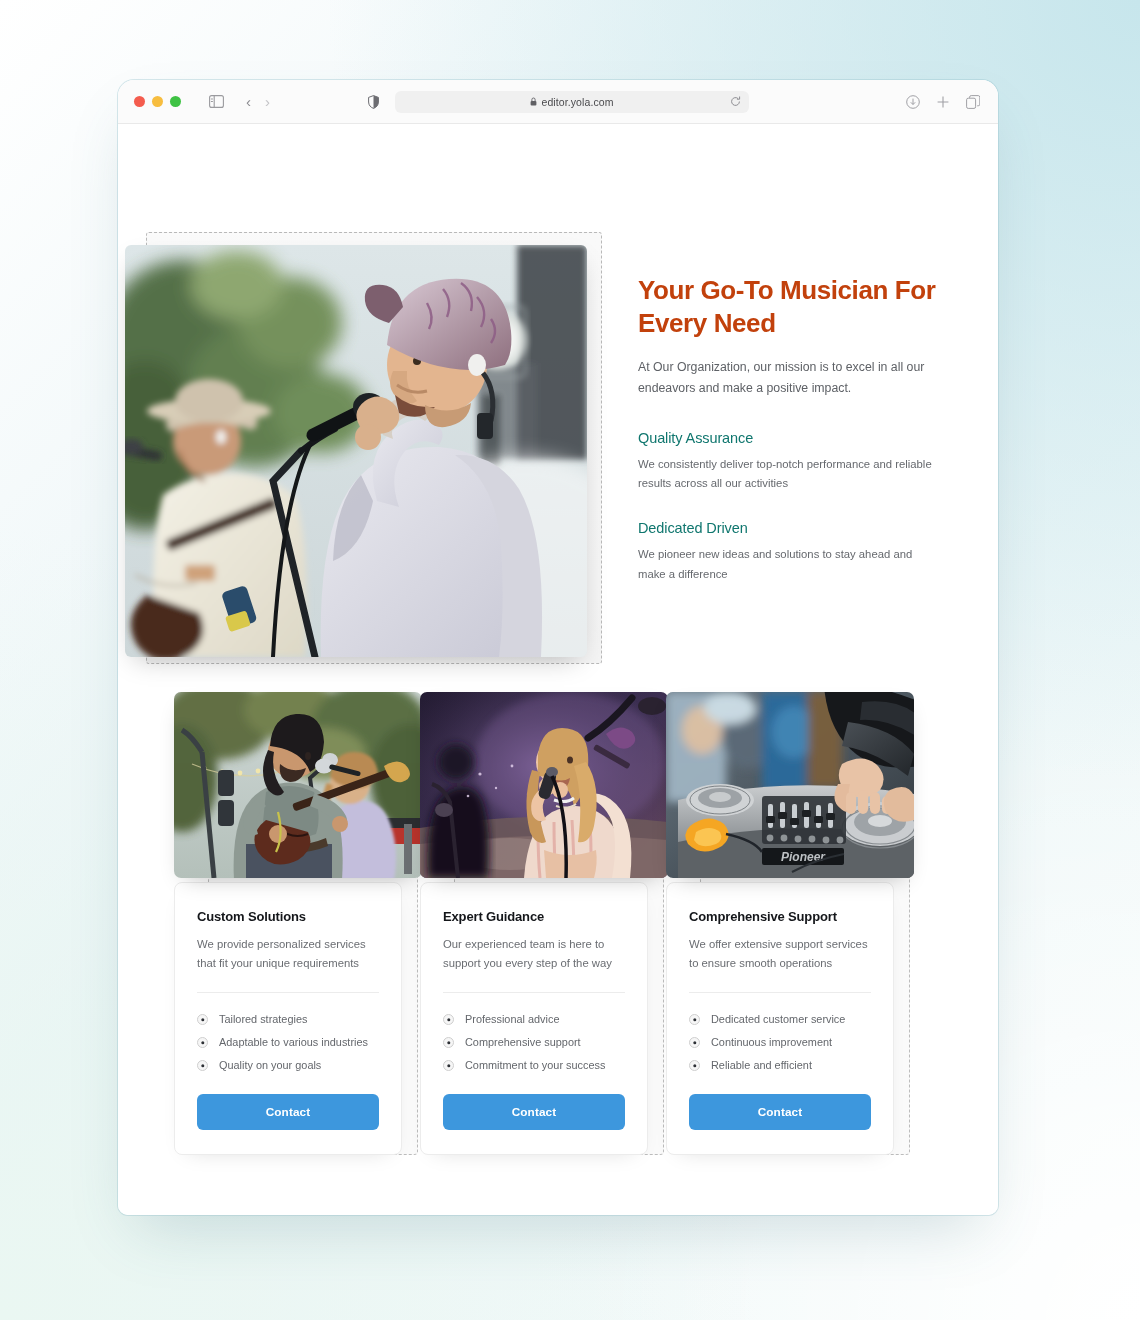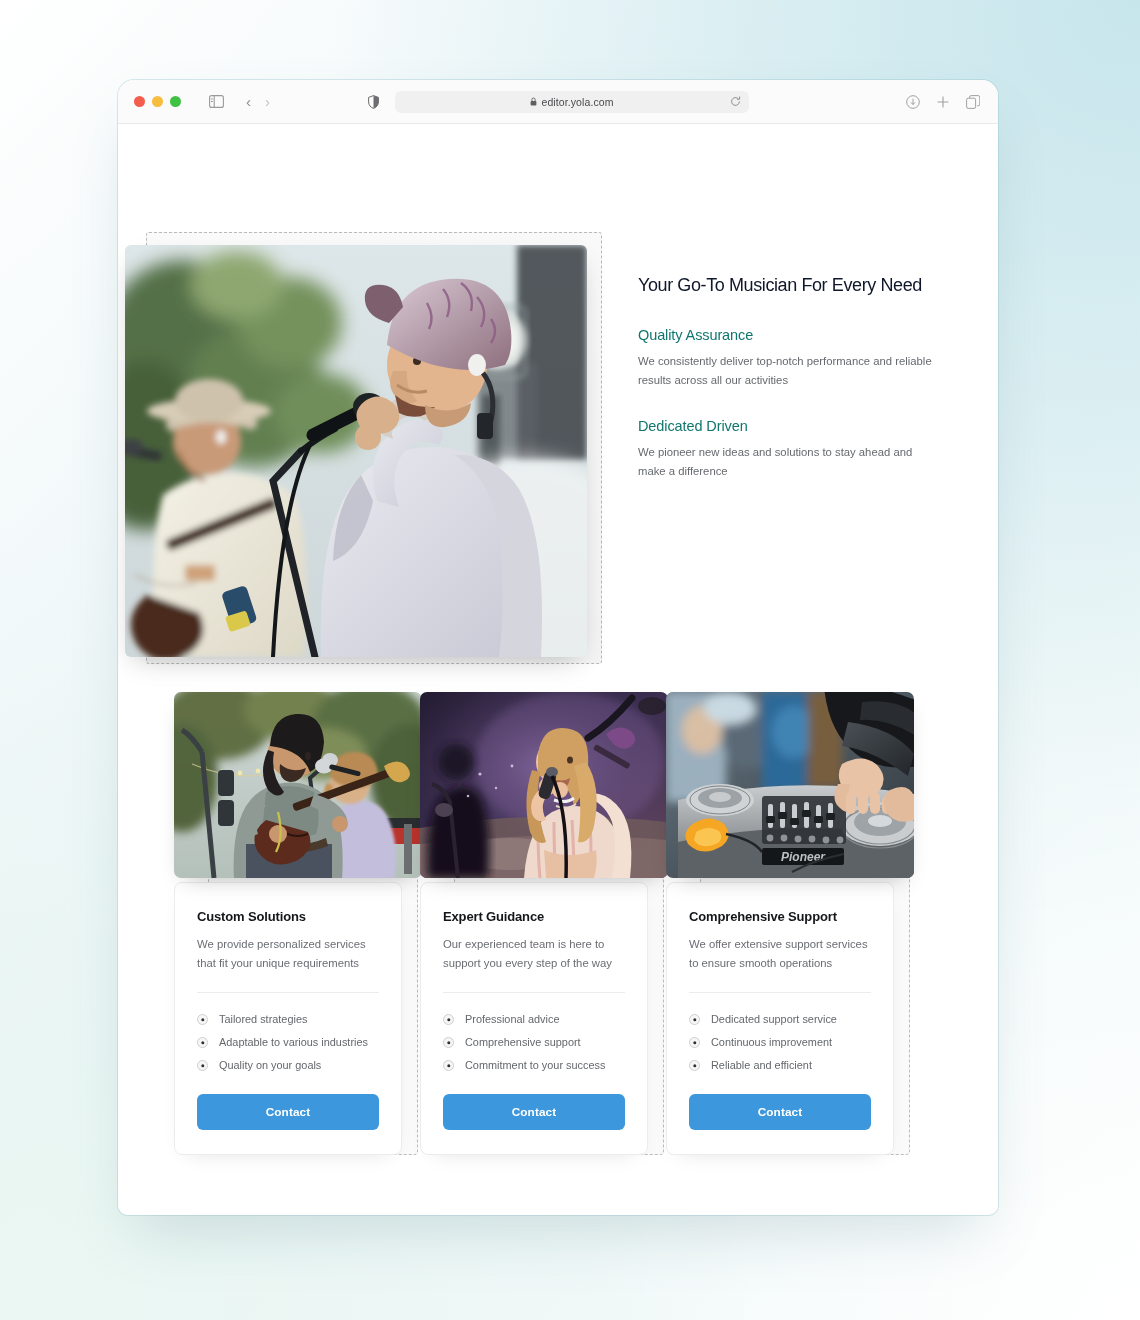--- a/index.html
+++ b/index.html
@@ -126,24 +126,24 @@
   }
   .hero-img svg { display: block; width: 100%; height: 100%; }
 
   .hero-text {
     position: absolute;
     left: 520px;
     top: 150px;
     width: 300px;
   }
   .hero-title {
-    font-size: 18px;
-    font-weight: 400;
+    font-size: 26px;
+    font-weight: 700;
     line-height: 1.28;
-    color: #0f172a;
+    color: #c2410c;
     letter-spacing: -.4px;
   }
   .hero-sub {
     margin-top: 16px;
     font-size: 12.3px;
     line-height: 1.75;
     color: #5e6166;
   }
   .feat { margin-top: 30px; }
   .feat + .feat { margin-top: 27px; }
@@ -463,20 +463,21 @@
               <ellipse cx="352" cy="120" rx="9" ry="11" fill="#f0f0ee"></ellipse>
               <path d="M358 128 q14 18 8 48" stroke="#2b2f33" stroke-width="5" fill="none"></path>
               <rect x="352" y="168" width="16" height="26" rx="4" fill="#23272b"></rect>
             </g>
           </svg>
         </div>
       </div>
 
       <div class="hero-text">
         <h1 class="hero-title">Your Go-To Musician For Every Need</h1>
+        <p class="hero-sub">At Our Organization, our mission is to excel in all our endeavors and make a positive impact.</p>
 
         <div class="feat">
           <h3 class="feat-title">Quality Assurance</h3>
           <p class="feat-body">We consistently deliver top-notch performance and reliable results across all our activities</p>
         </div>
 
         <div class="feat">
           <h3 class="feat-title">Dedicated Driven</h3>
           <p class="feat-body">We pioneer new ideas and solutions to stay ahead and make a difference</p>
         </div>
@@ -797,21 +798,21 @@
             <path d="M178 162 q-30 6 -52 18" stroke="#2a2f34" stroke-width="2" fill="none"></path>
           </svg>
         </div>
         <div class="card-body">
           <h3 class="card-title">Comprehensive Support</h3>
           <p class="card-desc">We offer extensive support services to ensure smooth operations</p>
           <div class="card-rule"></div>
           <ul class="bullets">
             <li>
                 <span class="bul-mark"></span>
-                <span>Dedicated support service</span>
+                <span>Dedicated customer service</span>
               </li>
             <li>
                 <span class="bul-mark"></span>
                 <span>Continuous improvement</span>
               </li>
             <li>
                 <span class="bul-mark"></span>
                 <span>Reliable and efficient</span>
               </li>
           </ul>

